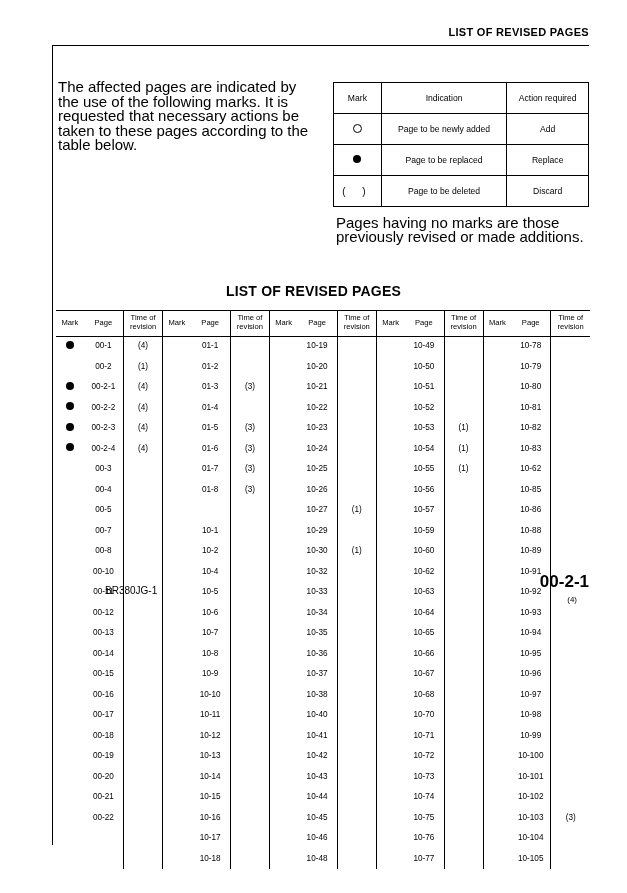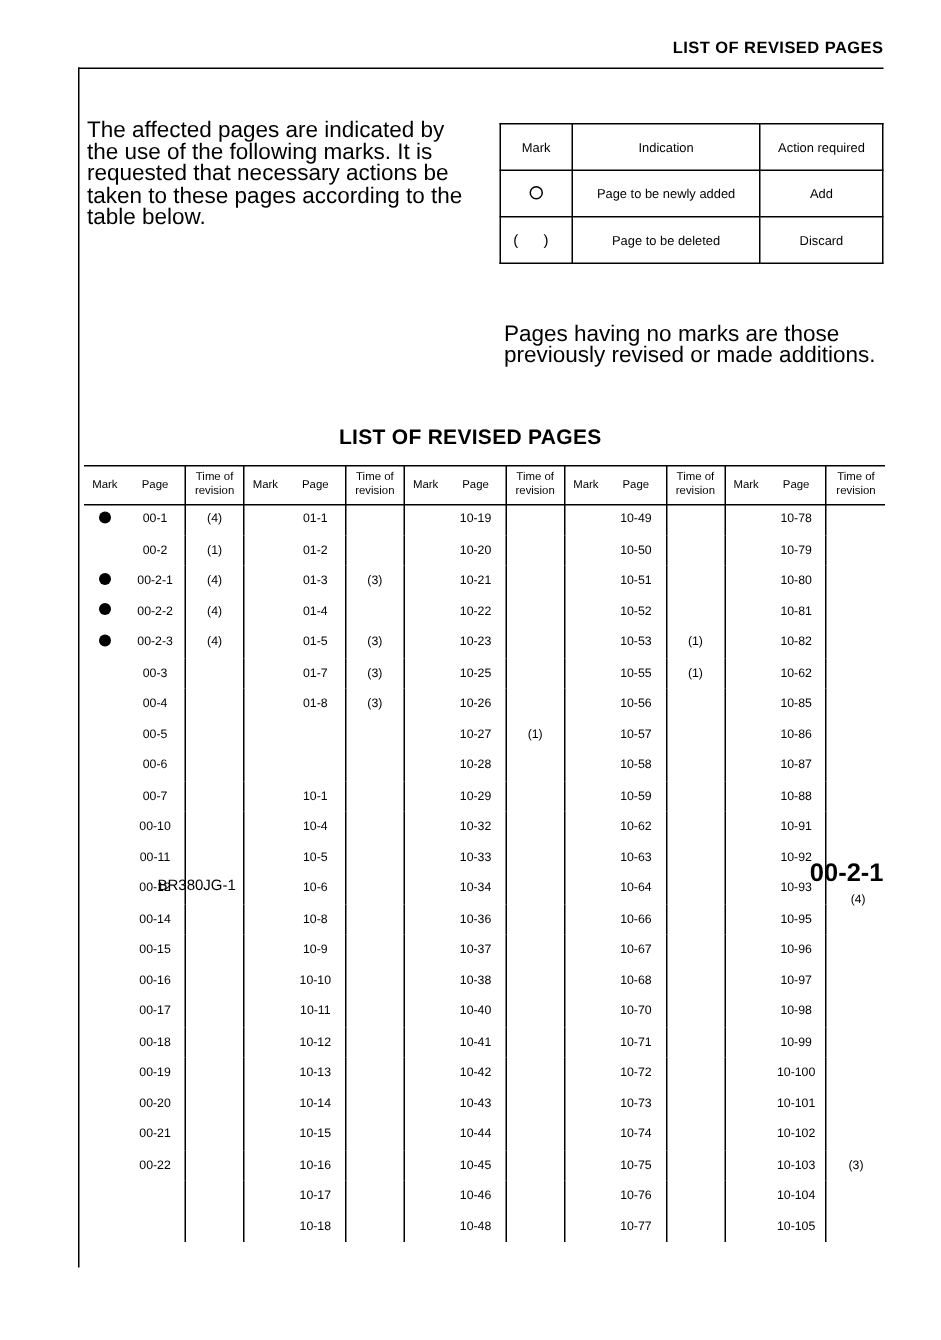--- a/index.html
+++ b/index.html
@@ -207,20 +207,25 @@
         <th>Mark</th>
         <th>Indication</th>
         <th>Action required</th>
       </tr>
     </thead>
     <tbody>
       <tr>
         <td><span class="dot-open"></span></td>
         <td>Page to be newly added</td>
         <td>Add</td>
+      </tr>
+      <tr>
+        <td><span class="dot-filled"></span></td>
+        <td>Page to be replaced</td>
+        <td>Replace</td>
       </tr>
       <tr>
         <td><span class="paren">(    )</span></td>
         <td>Page to be deleted</td>
         <td>Discard</td>
       </tr>
     </tbody>
   </table>
 
   <div class="legend-note">Pages having no marks are those previously revised or made additions.</div>
@@ -360,20 +365,37 @@
             <td>10-23</td>
             <td class="sep-l"></td>
             <td class="grp-start"></td>
             <td>10-53</td>
             <td class="sep-l">(1)</td>
             <td class="grp-start"></td>
             <td>10-82</td>
             <td class="sep-l"></td>
           </tr>
           <tr>
+            <td><span class="dot-filled"></span></td>
+            <td>00-2-4</td>
+            <td class="sep-l">(4)</td>
+            <td class="grp-start"></td>
+            <td>01-6</td>
+            <td class="sep-l">(3)</td>
+            <td class="grp-start"></td>
+            <td>10-24</td>
+            <td class="sep-l"></td>
+            <td class="grp-start"></td>
+            <td>10-54</td>
+            <td class="sep-l">(1)</td>
+            <td class="grp-start"></td>
+            <td>10-83</td>
+            <td class="sep-l"></td>
+          </tr>
+          <tr>
             <td></td>
             <td>00-3</td>
             <td class="sep-l"></td>
             <td class="grp-start"></td>
             <td>01-7</td>
             <td class="sep-l">(3)</td>
             <td class="grp-start"></td>
             <td>10-25</td>
             <td class="sep-l"></td>
             <td class="grp-start"></td>
@@ -412,54 +434,54 @@
             <td class="sep-l">(1)</td>
             <td class="grp-start"></td>
             <td>10-57</td>
             <td class="sep-l"></td>
             <td class="grp-start"></td>
             <td>10-86</td>
             <td class="sep-l"></td>
           </tr>
           <tr>
             <td></td>
-            <td>00-6</td>
-            <td class="sep-l"></td>
-            <td class="grp-start"></td>
-            <td></td>
-            <td class="sep-l"></td>
-            <td class="grp-start"></td>
-            <td>10-28</td>
-            <td class="sep-l"></td>
-            <td class="grp-start"></td>
-            <td>10-58</td>
-            <td class="sep-l"></td>
-            <td class="grp-start"></td>
-            <td>10-87</td>
-            <td class="sep-l"></td>
-          </tr>
-          <tr>
-            <td></td>
             <td>00-7</td>
             <td class="sep-l"></td>
             <td class="grp-start"></td>
             <td>10-1</td>
             <td class="sep-l"></td>
             <td class="grp-start"></td>
             <td>10-29</td>
             <td class="sep-l"></td>
             <td class="grp-start"></td>
             <td>10-59</td>
             <td class="sep-l"></td>
             <td class="grp-start"></td>
             <td>10-88</td>
             <td class="sep-l"></td>
           </tr>
           <tr>
             <td></td>
+            <td>00-8</td>
+            <td class="sep-l"></td>
+            <td class="grp-start"></td>
+            <td>10-2</td>
+            <td class="sep-l"></td>
+            <td class="grp-start"></td>
+            <td>10-30</td>
+            <td class="sep-l">(1)</td>
+            <td class="grp-start"></td>
+            <td>10-60</td>
+            <td class="sep-l"></td>
+            <td class="grp-start"></td>
+            <td>10-89</td>
+            <td class="sep-l"></td>
+          </tr>
+          <tr>
+            <td></td>
             <td>00-10</td>
             <td class="sep-l"></td>
             <td class="grp-start"></td>
             <td>10-4</td>
             <td class="sep-l"></td>
             <td class="grp-start"></td>
             <td>10-32</td>
             <td class="sep-l"></td>
             <td class="grp-start"></td>
             <td>10-62</td>
@@ -493,20 +515,37 @@
             <td>10-6</td>
             <td class="sep-l"></td>
             <td class="grp-start"></td>
             <td>10-34</td>
             <td class="sep-l"></td>
             <td class="grp-start"></td>
             <td>10-64</td>
             <td class="sep-l"></td>
             <td class="grp-start"></td>
             <td>10-93</td>
+            <td class="sep-l"></td>
+          </tr>
+          <tr>
+            <td></td>
+            <td>00-13</td>
+            <td class="sep-l"></td>
+            <td class="grp-start"></td>
+            <td>10-7</td>
+            <td class="sep-l"></td>
+            <td class="grp-start"></td>
+            <td>10-35</td>
+            <td class="sep-l"></td>
+            <td class="grp-start"></td>
+            <td>10-65</td>
+            <td class="sep-l"></td>
+            <td class="grp-start"></td>
+            <td>10-94</td>
             <td class="sep-l"></td>
           </tr>
           <tr>
             <td></td>
             <td>00-14</td>
             <td class="sep-l"></td>
             <td class="grp-start"></td>
             <td>10-8</td>
             <td class="sep-l"></td>
             <td class="grp-start"></td>

